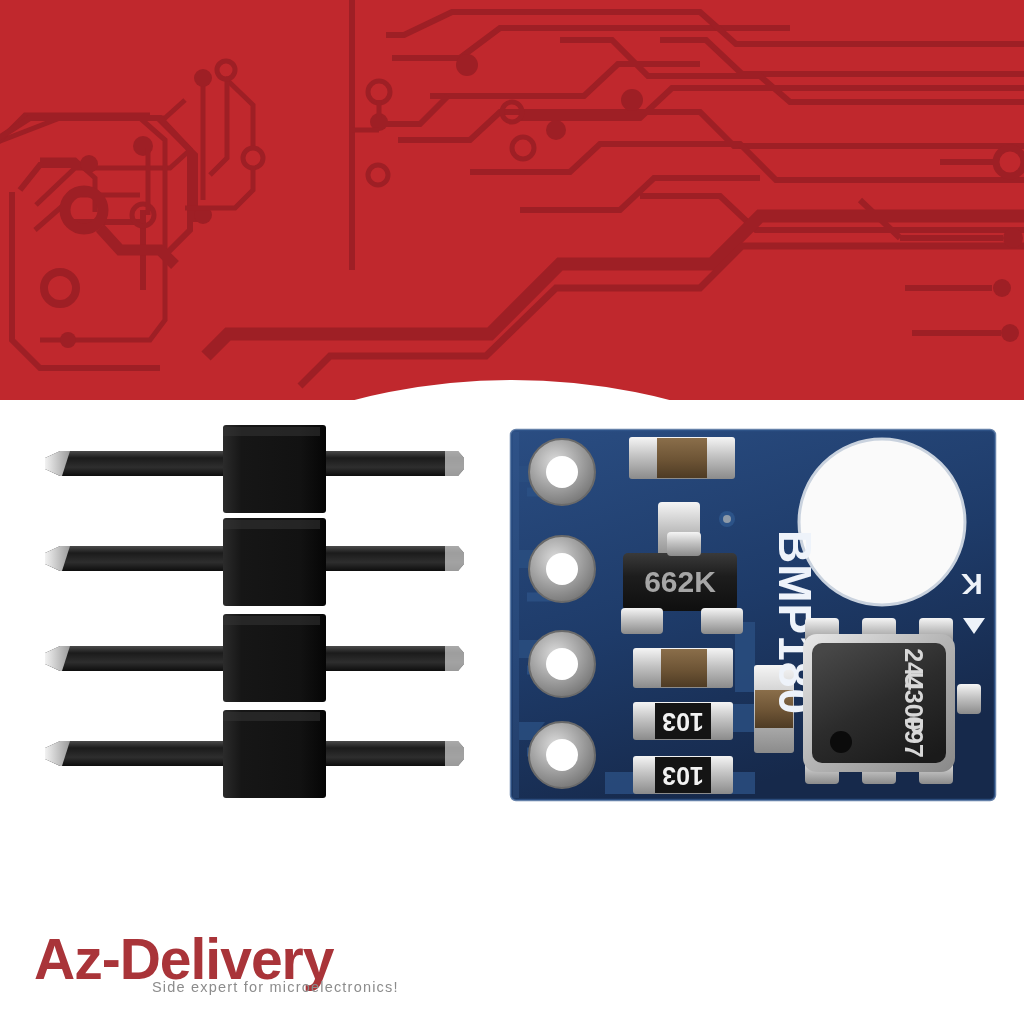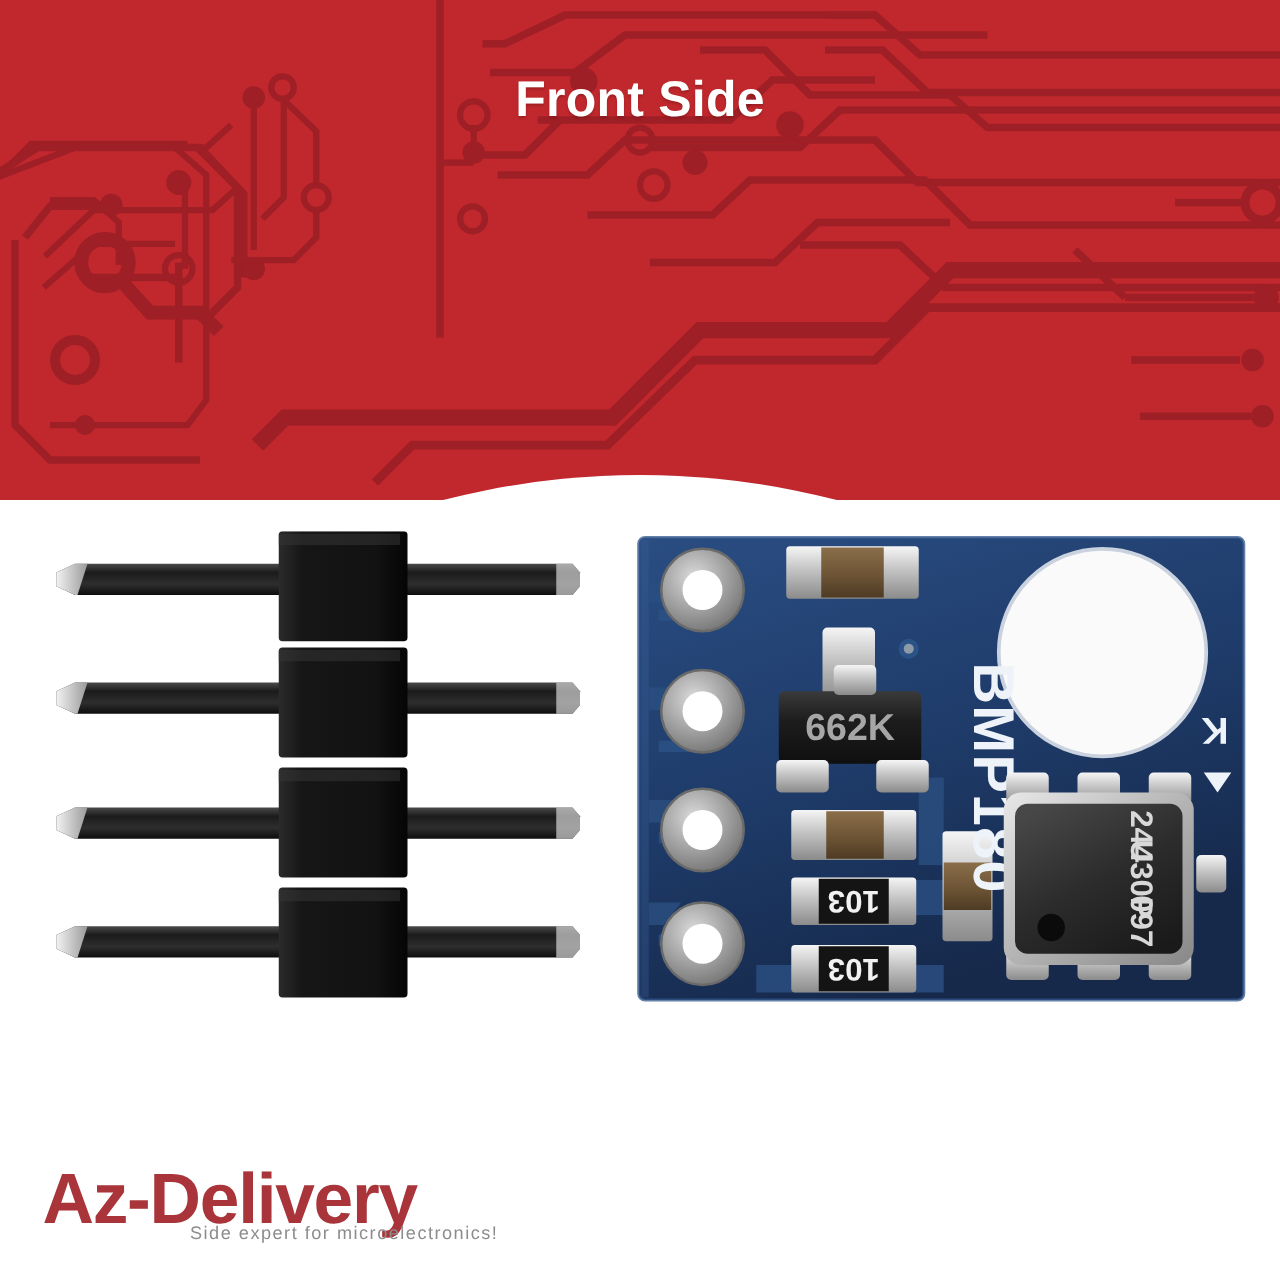--- a/index.html
+++ b/index.html
@@ -161,21 +161,20 @@
         <circle cx="512" cy="112" r="10" fill="none" stroke="#9E1F25" stroke-width="5"></circle>
         <circle cx="632" cy="100" r="11" fill="#9E1F25"></circle>
         <circle cx="556" cy="130" r="10" fill="#9E1F25"></circle>
         <circle cx="523" cy="148" r="11" fill="none" stroke="#9E1F25" stroke-width="5"></circle>
         <circle cx="378" cy="175" r="10" fill="none" stroke="#9E1F25" stroke-width="5"></circle>
 
         <circle cx="512" cy="1010" r="630" fill="#ffffff"></circle>
       </g>
     </svg>
 
-    <div class="title">Front Side</div>
   </div>
 
   <div class="photo">
 
     <div class="header-strip">
       <svg width="440" height="390" viewBox="0 0 440 390">
         <defs>
           <linearGradient id="pinGrad" x1="0" y1="0" x2="0" y2="1">
             <stop offset="0%" stop-color="#4a4a4a"></stop>
             <stop offset="28%" stop-color="#1b1b1b"></stop>

